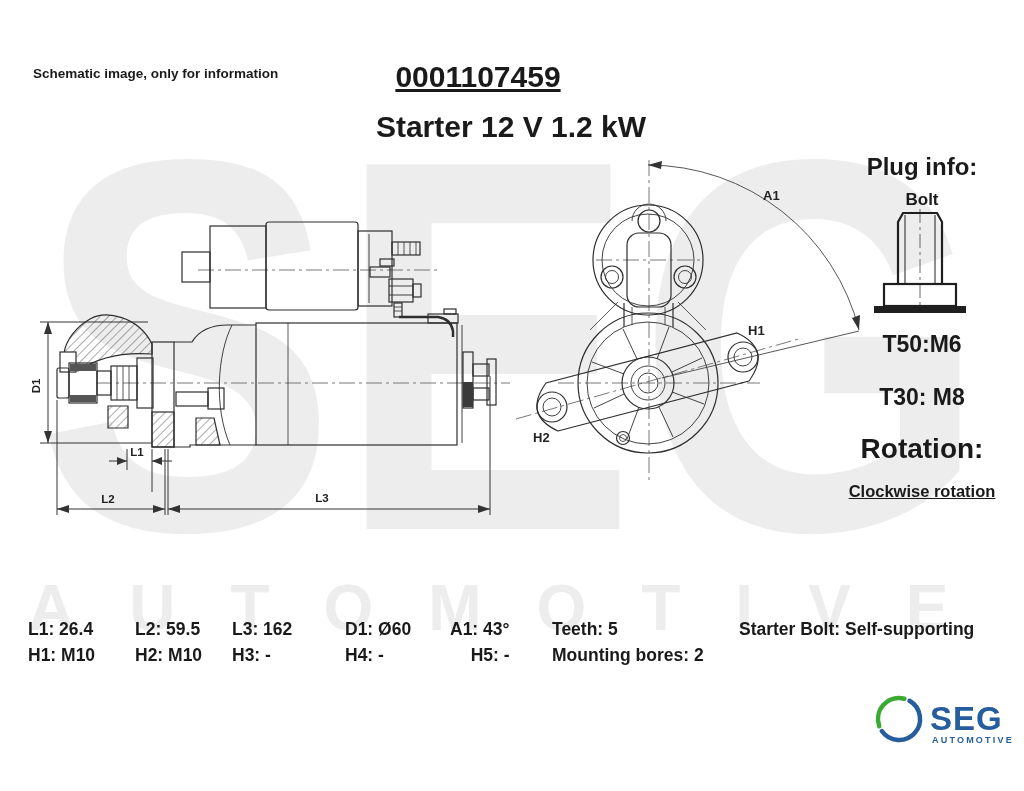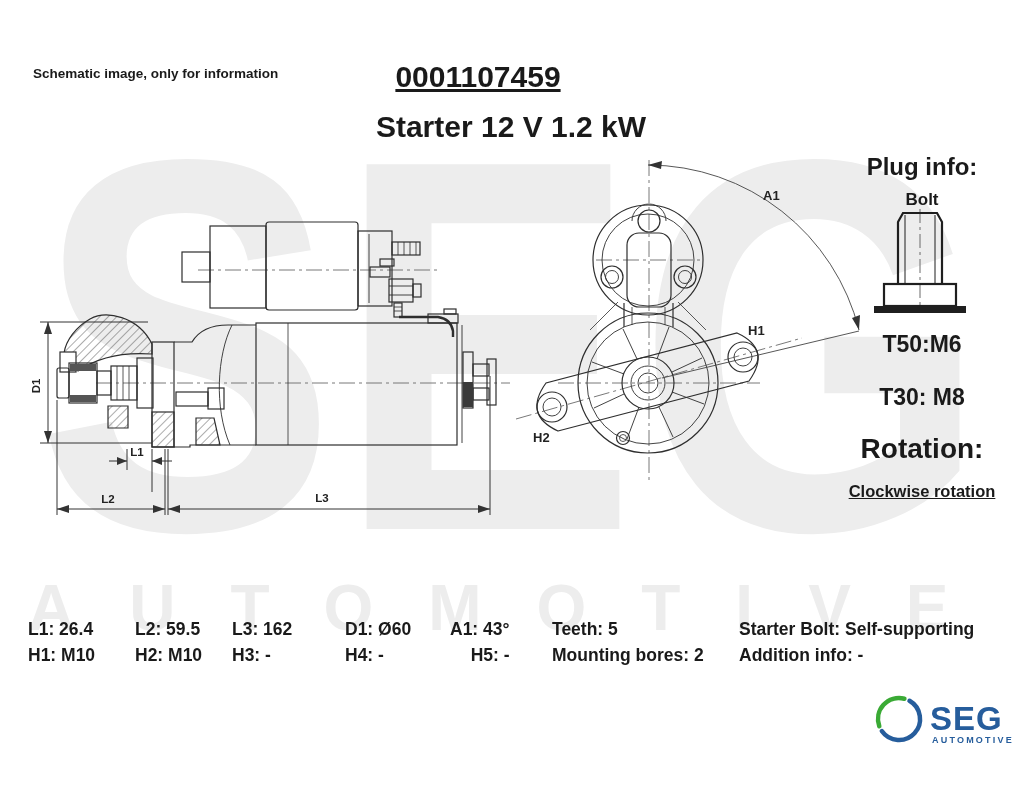--- a/index.html
+++ b/index.html
@@ -248,21 +248,20 @@
 <div class="abs spec-col c5">
   <div>A1: 43°</div>
   <div>H5: -</div>
 </div>
 <div class="abs spec-col c6">
   <div>Teeth: 5</div>
   <div>Mounting bores: 2</div>
 </div>
 <div class="abs spec-col c7">
   <div>Starter Bolt:  Self-supporting</div>
-  <div>Addition info: -</div>
 </div>
 
 <svg class="abs logo" width="156" height="62" viewBox="0 0 156 62">
   <g fill="none">
     <path d="M11.3,34.2 A21,21 0 0 1 36.4,6.7" stroke="#3aaa35" stroke-width="4.5" stroke-linecap="round"></path>
     <path d="M41.5,8.8 A21,21 0 1 1 13.8,39" stroke="#265d9c" stroke-width="4.5" stroke-linecap="round"></path>
   </g>
   <text x="62" y="38" font-size="33" font-weight="bold" letter-spacing="1" fill="#265d9c">SEG</text>
   <text x="64" y="51" font-size="9" font-weight="bold" letter-spacing="2.2" fill="#265d9c">AUTOMOTIVE</text>
 </svg>

